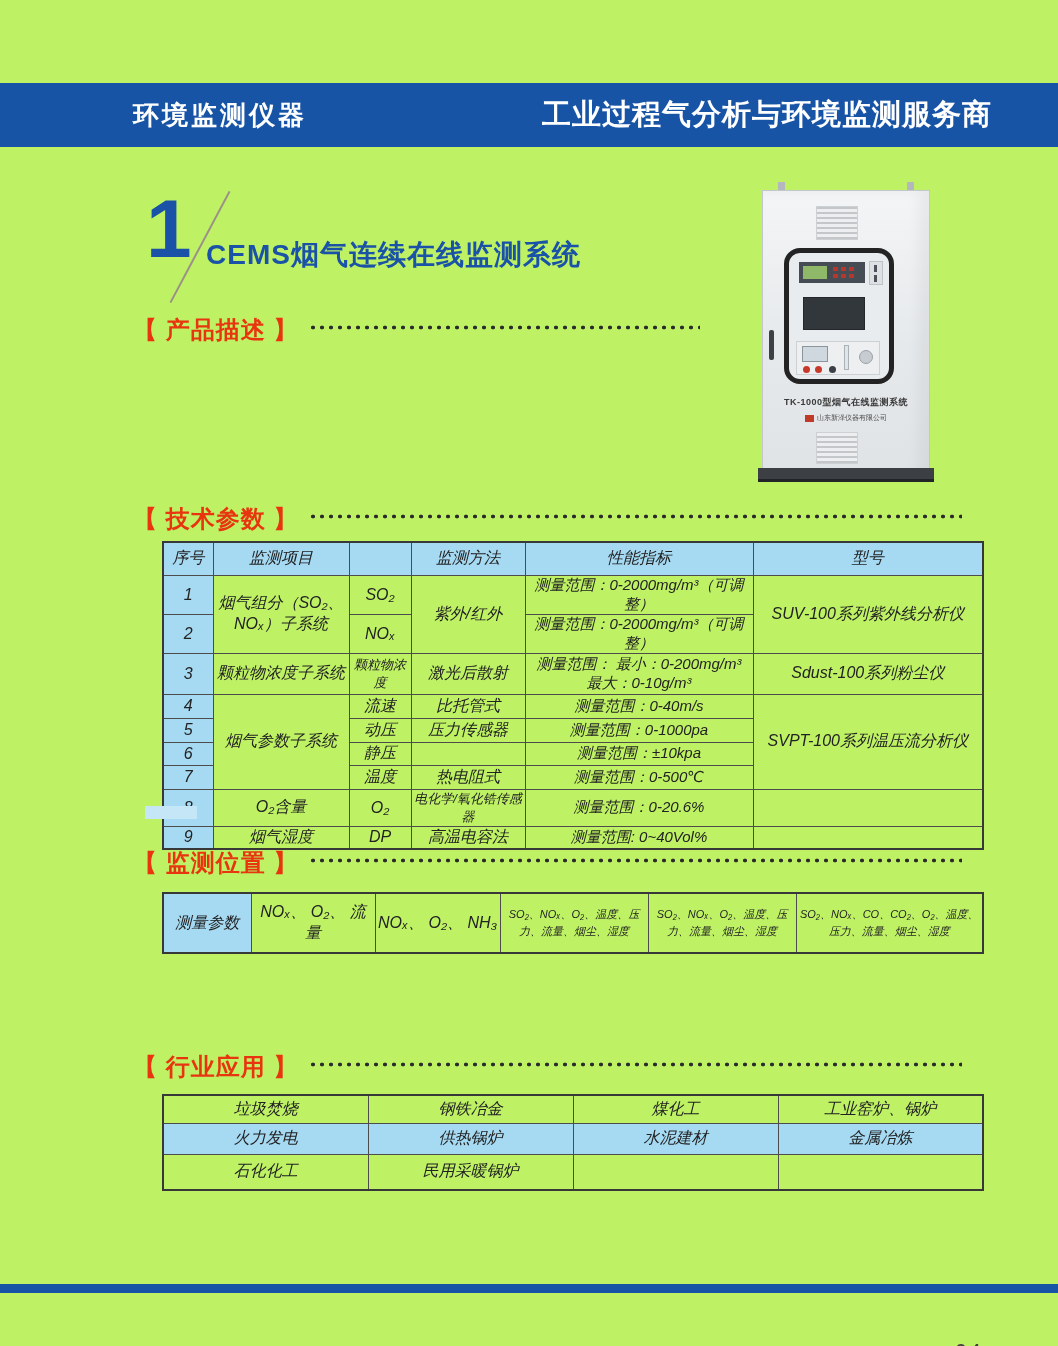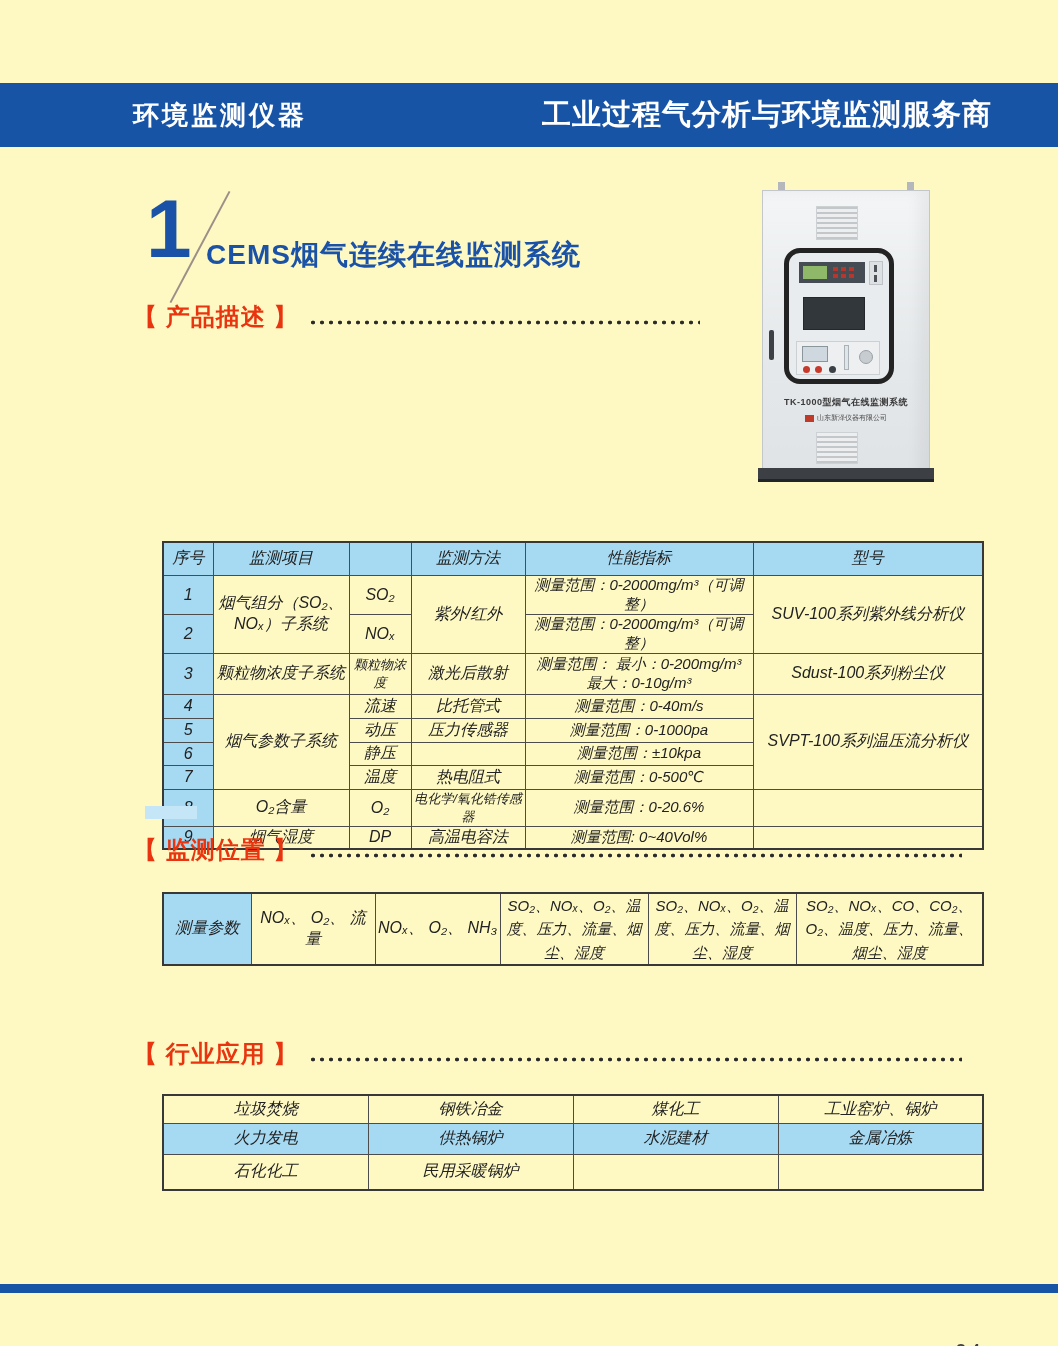--- a/index.html
+++ b/index.html
@@ -1,39 +1,39 @@
 <!DOCTYPE html>
 <html><head>
 <meta charset="utf-8">
 <style>
   * { margin:0; padding:0; box-sizing:border-box; }
   html,body { background:#ffffff; }
   .page {
-    position:relative; width:1058px; height:1346px; background:#fef9c3;
+    position:relative; width:1058px; height:1346px; background:#bef264;
     font-family:"Liberation Sans","DejaVu Sans",sans-serif; overflow:hidden;
   }
   
   .topbar { position:absolute; left:0; top:83px; width:1058px; height:64px; background:#1854a6; }
   .topbar .left-title {
     position:absolute; left:133px; top:50%; transform:translateY(-50%);
     color:#fff; font-size:26px; font-weight:bold; letter-spacing:3px;
   }
   .topbar .right-title {
     position:absolute; right:66px; top:50%; transform:translateY(-50%);
     color:#fff; font-size:29px; font-weight:bold; letter-spacing:1px;
   }
   
   .big-number { position:absolute; left:146px; top:188px; font-size:82px; line-height:1;
     font-weight:bold; color:#1a52a8; }
   .slash { position:absolute; left:199px; top:184px; height:126px; width:0;
     border-left:2px solid #9b9088; transform:rotate(28deg); }
   .hero-title { position:absolute; left:206px; top:236px; font-size:28px; font-weight:bold;
     color:#1a52a8; letter-spacing:1px; }
   
-  .sec-heading { position:absolute; display:flex; align-items:flex-end; }
+  .sec-heading { position:absolute; display:flex; align-items:center;margin-top:13px; }
   .sec-heading .label { font-size:24px; font-weight:bold; color:#e8350f; letter-spacing:1px; line-height:1.15; white-space:nowrap; }
   .sec-heading .dots { flex:1; height:7px; margin:0 0 5px 12px;
     background-image:radial-gradient(circle at 3px 3.5px, #2b2b2b 1.7px, transparent 2.2px);
     background-size:9px 7px; background-repeat:repeat-x; }
   
   .desc { position:absolute; left:133px; top:349px; width:592px; font-size:19.5px;
     line-height:37px; color:#2e2e2e; text-indent:2.4em; text-align:justify; }
   
   .cabinet { position:absolute; left:752px; top:180px; width:188px; height:312px; }
   .cab-hook { position:absolute; top:2px; width:7px; height:10px; background:#b4b8bc; }
@@ -70,21 +70,21 @@
   td,th { border:1px solid #4c4c4c; text-align:center; vertical-align:middle;
     padding:0 2px; color:#222; font-size:16px; font-weight:normal; }
   .tbl { position:absolute; left:162px; width:820px; border:2px solid #383838;font-style:italic; }
   .hdr { background:#a6d9f2; }
   .tech-tbl { top:541px; }
   .tech-tbl .small { font-size:13px; }
   .tech-tbl .range { font-size:15px;text-align:center; }
   .tech-tbl .rline { display:block; line-height:1.25; }
   .tab-under { position:absolute; left:145px; top:806px; width:52px; height:13px; background:#c5e6f7; }
   .pos-tbl { top:892px; }
-  .pos-tbl .params { font-size:15px; line-height:1.55;margin-top:48px; }
+  .pos-tbl .params { font-size:11px; line-height:1.55;margin-top:48px; }
   .ind-tbl { top:1094px; }
   
   .footbar { position:absolute; left:0; top:1284px; width:1058px; height:9px; background:#1854a6; }
   .pagenum { position:absolute; right:76px; top:1340px; font-size:23px; color:#3f3f3f; letter-spacing:1px; }
 </style>
 </head>
 <body>
 
 <div class="page">
 
@@ -131,20 +131,24 @@
         <div class="cw-meter"></div>
       </div>
     </div>
     <div class="cab-handle"></div>
     <div class="cab-label">TK-1000型烟气在线监测系统</div>
     <div class="cab-company"><span class="cab-logo"></span><span>山东新泽仪器有限公司</span></div>
     <div class="cab-vent vent-bottom"></div>
     <div class="cab-base"></div>
   </div>
 
+  <div class="sec-heading" style="left:133px; top:492px; width:829px;">
+    <span class="label">【 技术参数 】</span>
+    <span class="dots"></span>
+  </div>
 
   <table class="tbl tech-tbl">
     <colgroup>
         <col style="width:50px">
         <col style="width:136px">
         <col style="width:62px">
         <col style="width:114px">
         <col style="width:228px">
         <col style="width:230px">
       </colgroup>

